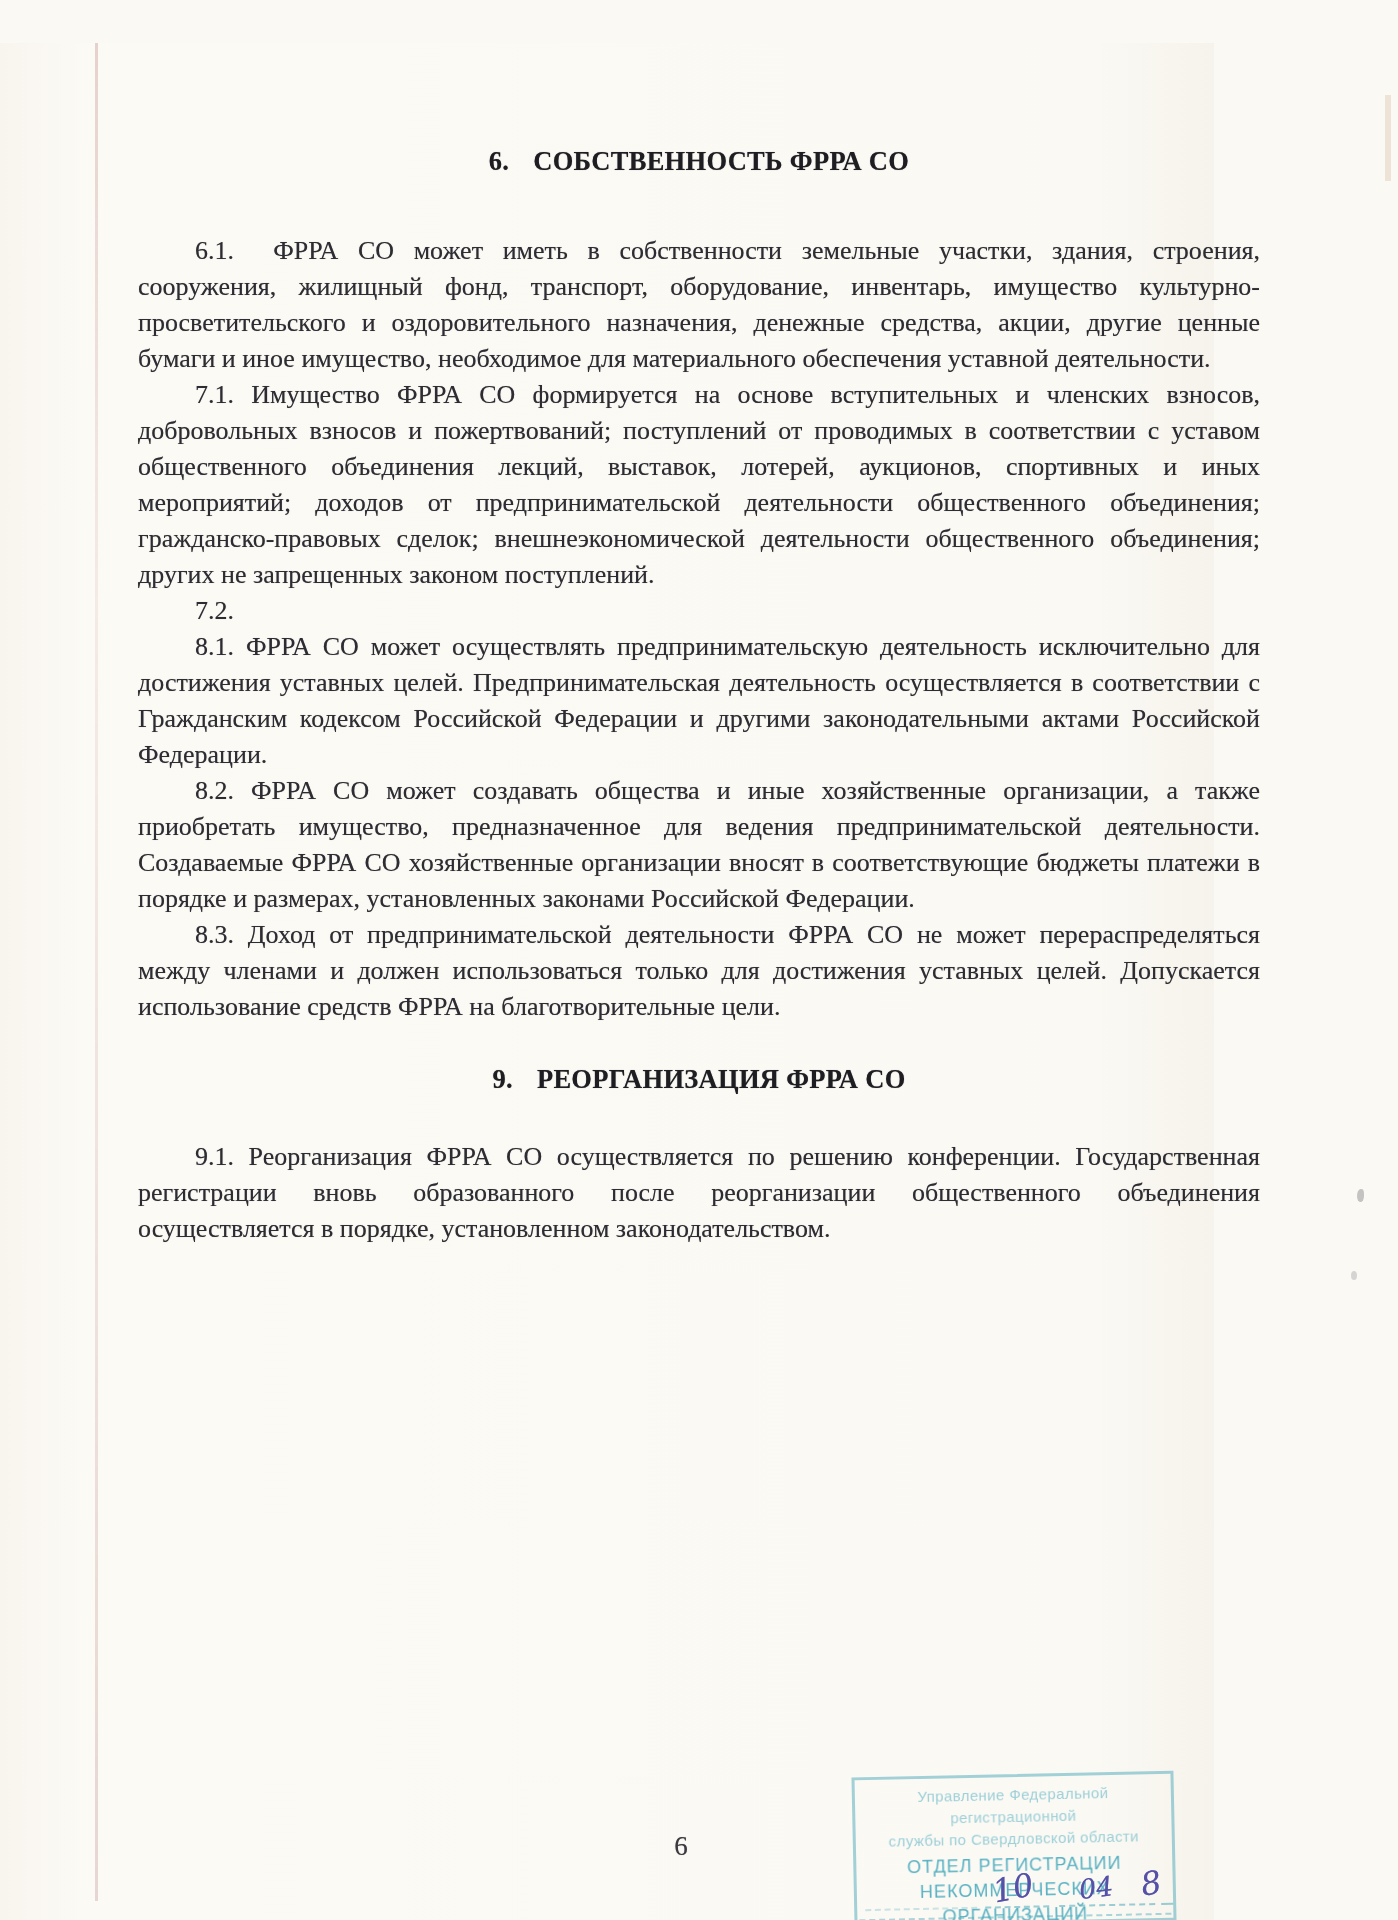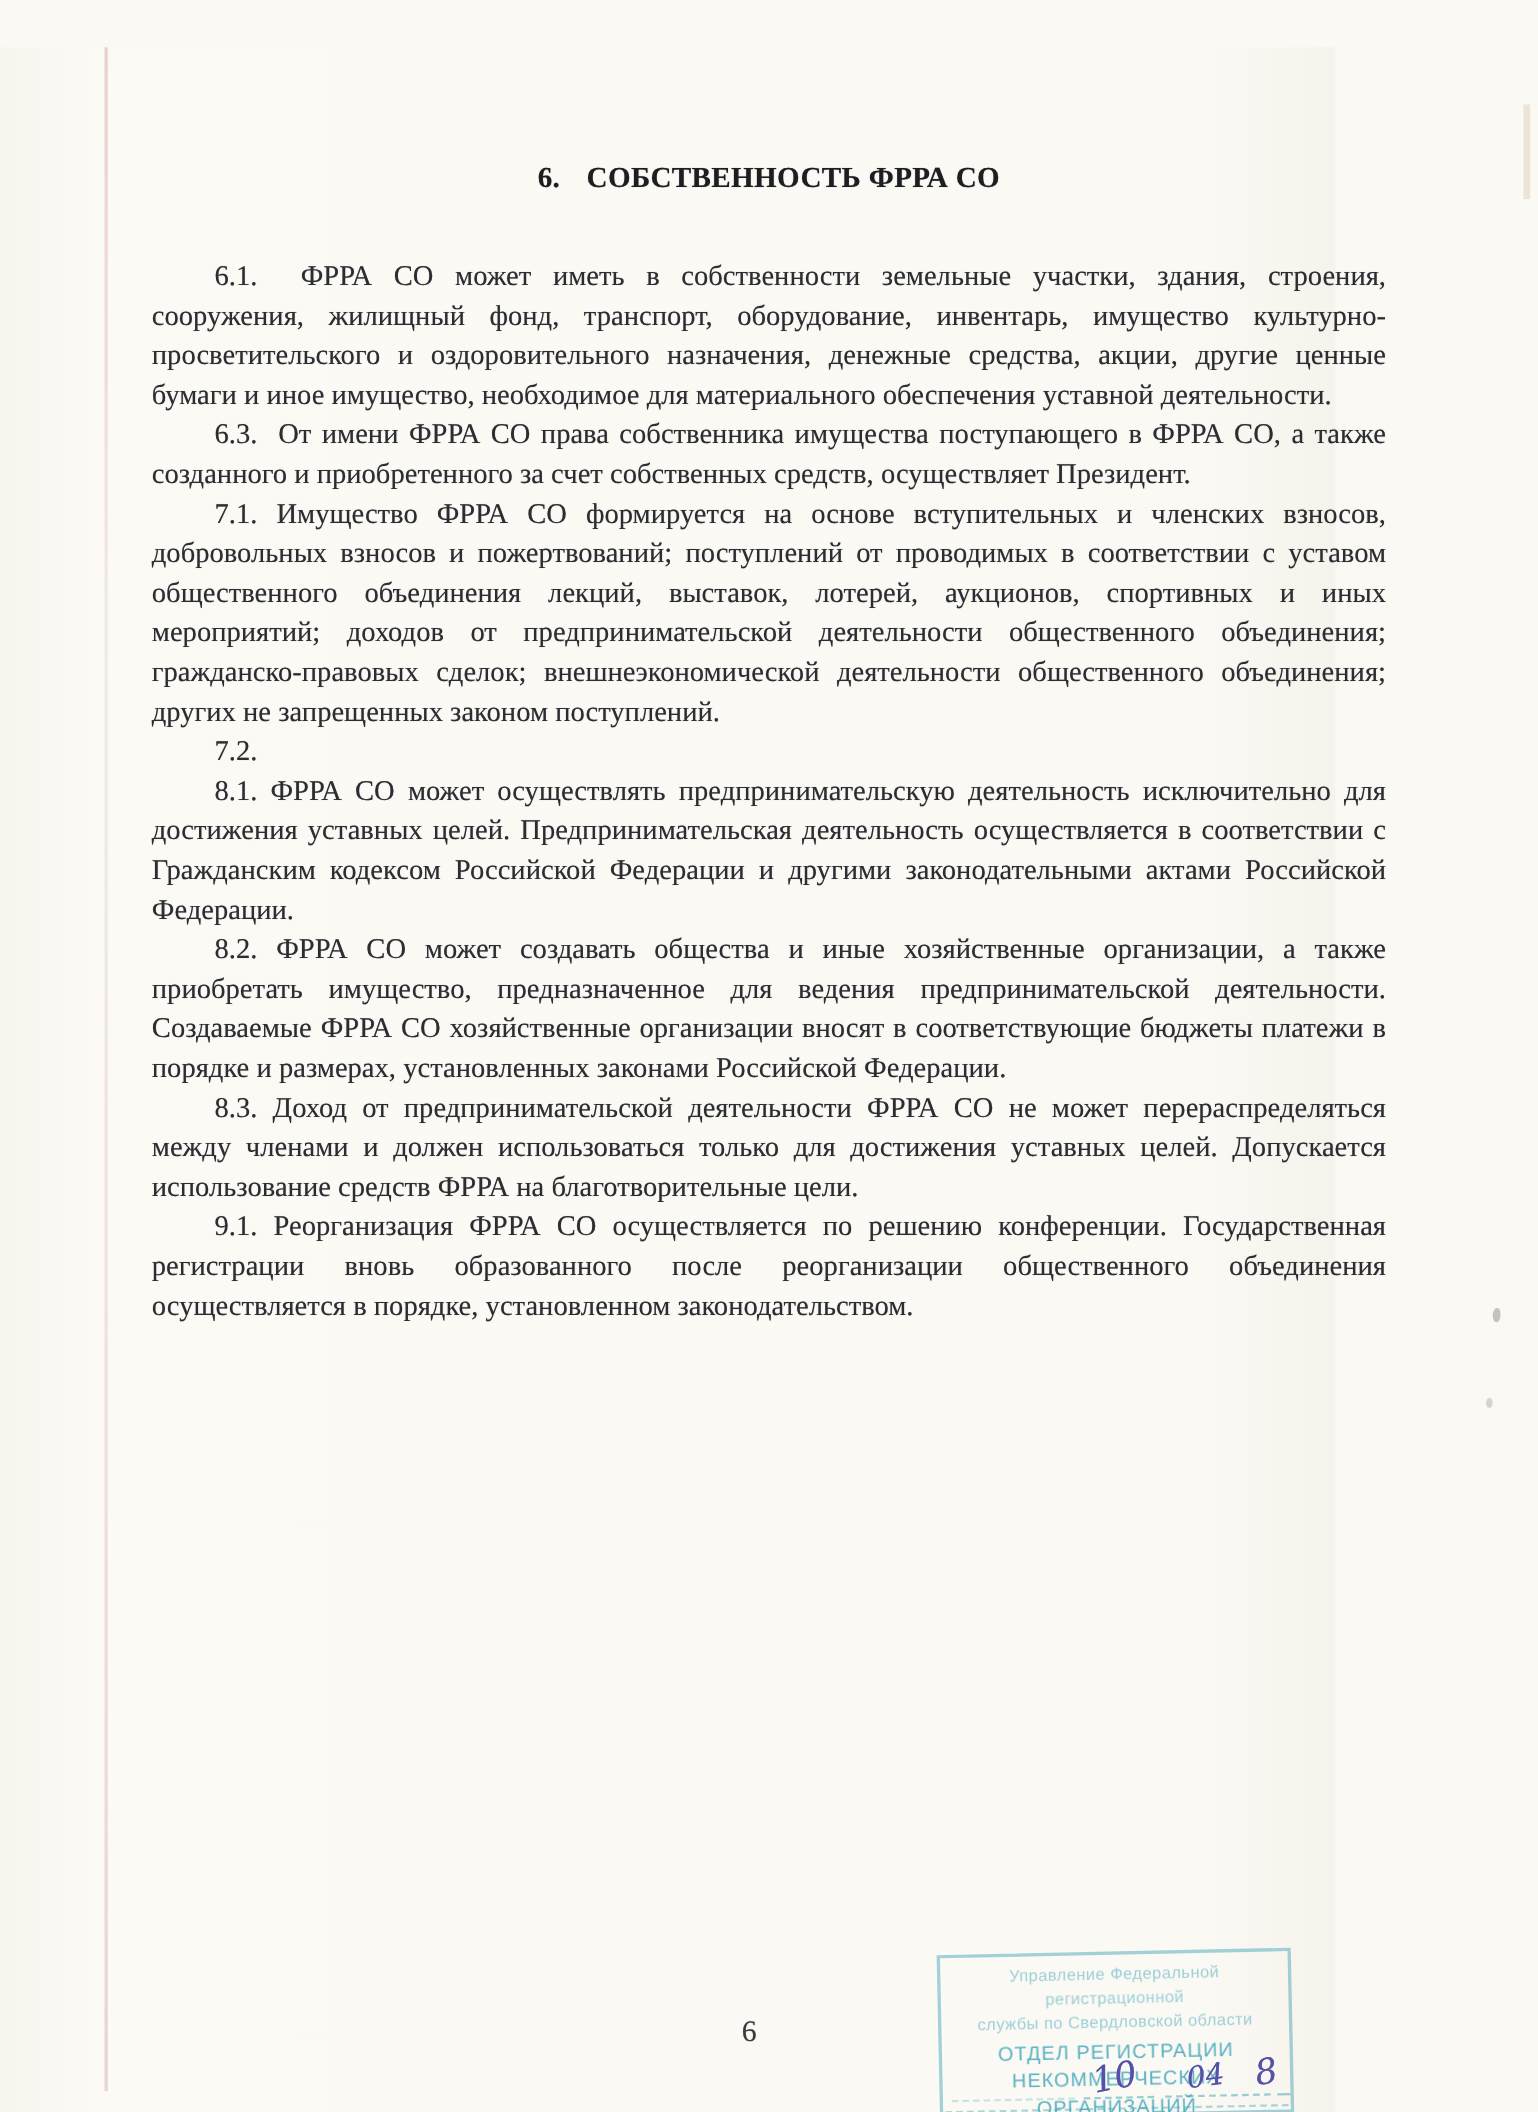--- a/index.html
+++ b/index.html
@@ -100,35 +100,37 @@
   <div class="speck speck-c"></div>
   <div class="speck speck-d"></div>
 
   <main class="content">
 
     <section class="first">
       <h2 class="heading">
         <span class="sec-num">6.</span><span>СОБСТВЕННОСТЬ ФРРА СО</span>
       </h2>
       <p class="para">6.1.&nbsp; ФРРА СО может иметь в собственности земельные участки, здания, строения, сооружения, жилищный фонд, транспорт, оборудование, инвентарь, имущество культурно-просветительского и оздоровительного назначения, денежные средства, акции, другие ценные бумаги и иное имущество, необходимое для материального обеспечения уставной деятельности.</p>
-      <p class="para">6.3.&nbsp; От имени ФРРА СО права собственника имущества поступающего в ФРРА СО, а также созданного и приобретенного за счет собственных средств, осуществляет Президент.</p>
     </section>
 
     <section>
       <p class="para">7.1.&nbsp;Имущество ФРРА СО формируется на основе вступительных и членских взносов, добровольных взносов и пожертвований; поступлений от проводимых в соответствии с уставом общественного объединения лекций, выставок, лотерей, аукционов, спортивных и иных мероприятий; доходов от предпринимательской деятельности общественного объединения; гражданско-правовых сделок; внешнеэкономической деятельности общественного объединения; других не запрещенных законом поступлений.</p>
       <p class="para">7.2.</p>
     </section>
 
     <section>
       <p class="para">8.1.&nbsp;ФРРА СО может осуществлять предпринимательскую деятельность исключительно для достижения уставных целей. Предпринимательская деятельность осуществляется в соответствии с Гражданским кодексом Российской Федерации и другими законодательными актами Российской Федерации.</p>
       <p class="para">8.2.&nbsp;ФРРА СО может создавать общества и иные хозяйственные организации, а также приобретать имущество, предназначенное для ведения предпринимательской деятельности. Создаваемые ФРРА СО хозяйственные организации вносят в соответствующие бюджеты платежи в порядке и размерах, установленных законами Российской Федерации.</p>
       <p class="para">8.3.&nbsp;Доход от предпринимательской деятельности ФРРА СО не может перераспределяться между членами и должен использоваться только для достижения уставных целей. Допускается использование средств ФРРА на благотворительные цели.</p>
     </section>
 
     <section>
+      <h2 class="heading">
+        <span class="sec-num">9.</span><span>РЕОРГАНИЗАЦИЯ ФРРА СО</span>
+      </h2>
       <p class="para">9.1.&nbsp;Реорганизация ФРРА СО осуществляется по решению конференции. Государственная регистрации вновь образованного после реорганизации общественного объединения осуществляется в порядке, установленном законодательством.</p>
     </section>
 
   </main>
 
   <div class="page-number">6</div>
 
   <div class="stamp">
     <div class="stamp-line light l1">Управление Федеральной регистрационной</div>
     <div class="stamp-line light">службы по Свердловской области</div>

